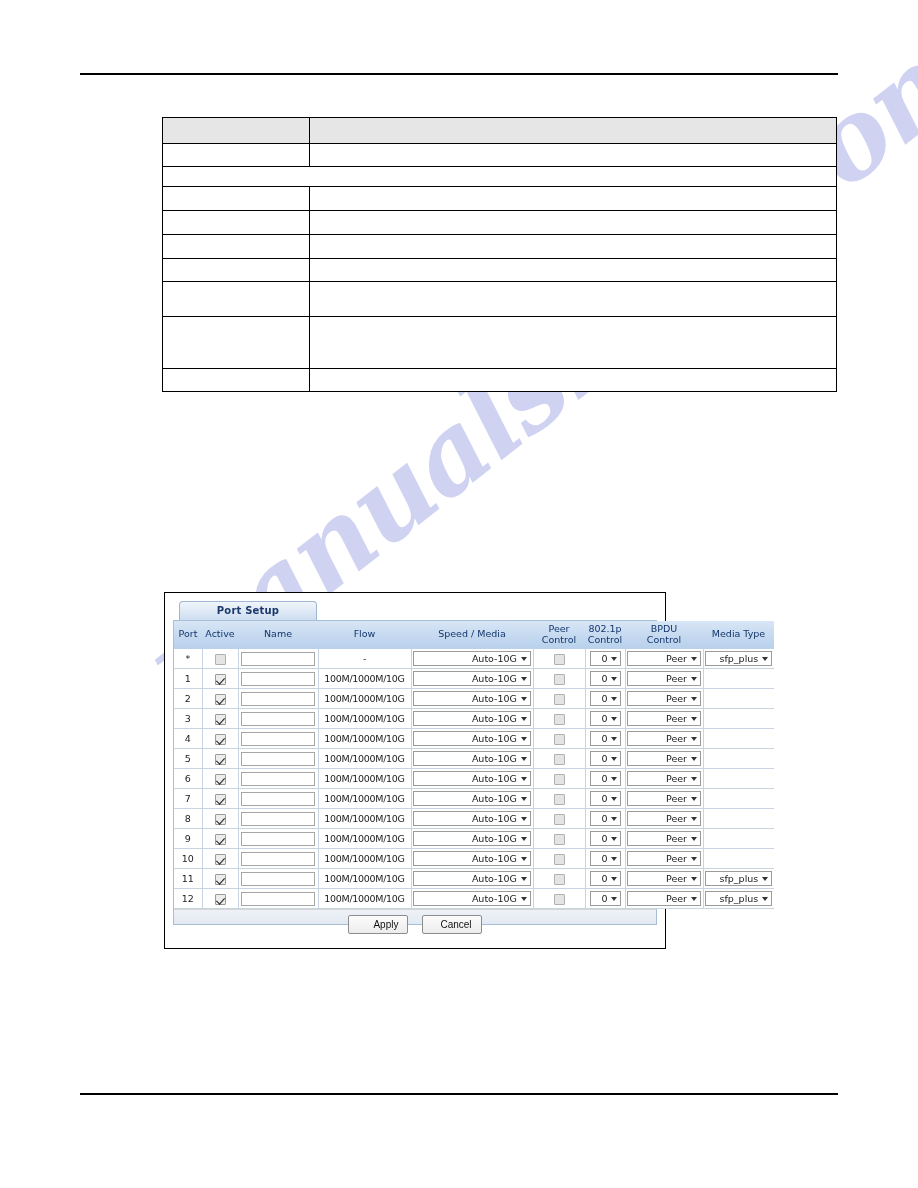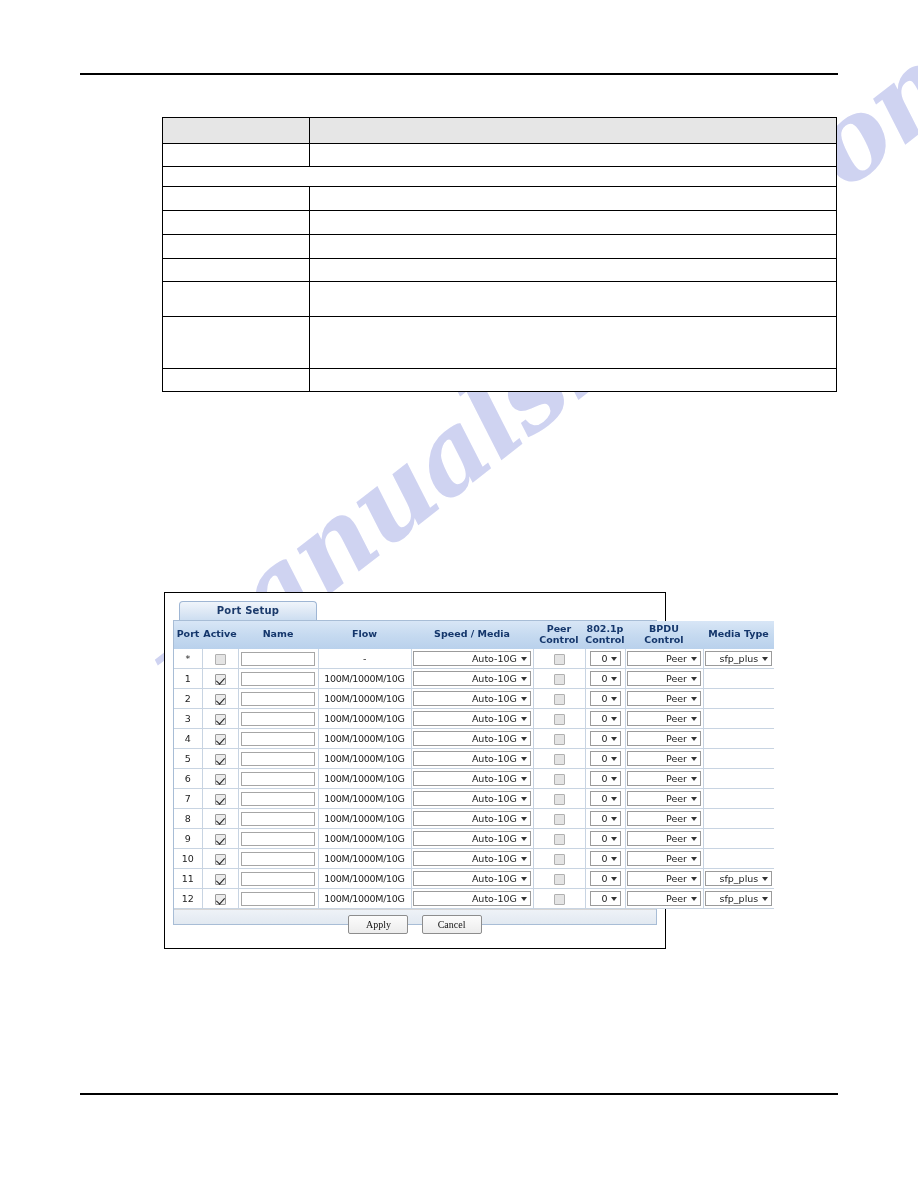--- a/index.html
+++ b/index.html
@@ -137,21 +137,21 @@
   }
   table.port-grid {
     width: 100%;
     border-collapse: collapse;
     table-layout: fixed;
   }
   table.port-grid thead td {
     background: linear-gradient(to bottom, #d8e6f6 0%, #c6daf0 50%, #b9d1ec 100%);
     color: #14366b;
     font-size: 9.5px;
-    font-weight: bold;
+    font-weight: normal;
     text-align: center;
     padding: 3px 0 4px 0;
     line-height: 1.12;
     border: none;
     vertical-align: middle;
     white-space: nowrap;
   }
   table.port-grid tbody td {
     border-bottom: 1px solid #c8d4e2;
     border-right: 1px solid #c8d4e2;
@@ -262,26 +262,27 @@
     right: 0;
     bottom: 6px;
     text-align: center;
   }
   .btn {
     display: inline-block;
     min-width: 40px;
     padding: 2px 9px;
     margin: 0 4px;
     font-size: 10px;
-    font-family: Liberation Serif, serif;
+    font-family: Liberation Sans, sans-serif;
     color: #111111;
     background: linear-gradient(to bottom, #fcfcfc 0%, #ececec 100%);
     border: 1px solid #8d8d8d;
     border-radius: 2px;
     line-height: 13px;
+    text-align: right;
   }
   .sep-line {
     position: absolute;
     left: 2px;
     right: 2px;
     bottom: 30px;
     border-top: 1px solid #d6d6d6;
   }
 </style>
 </head>

